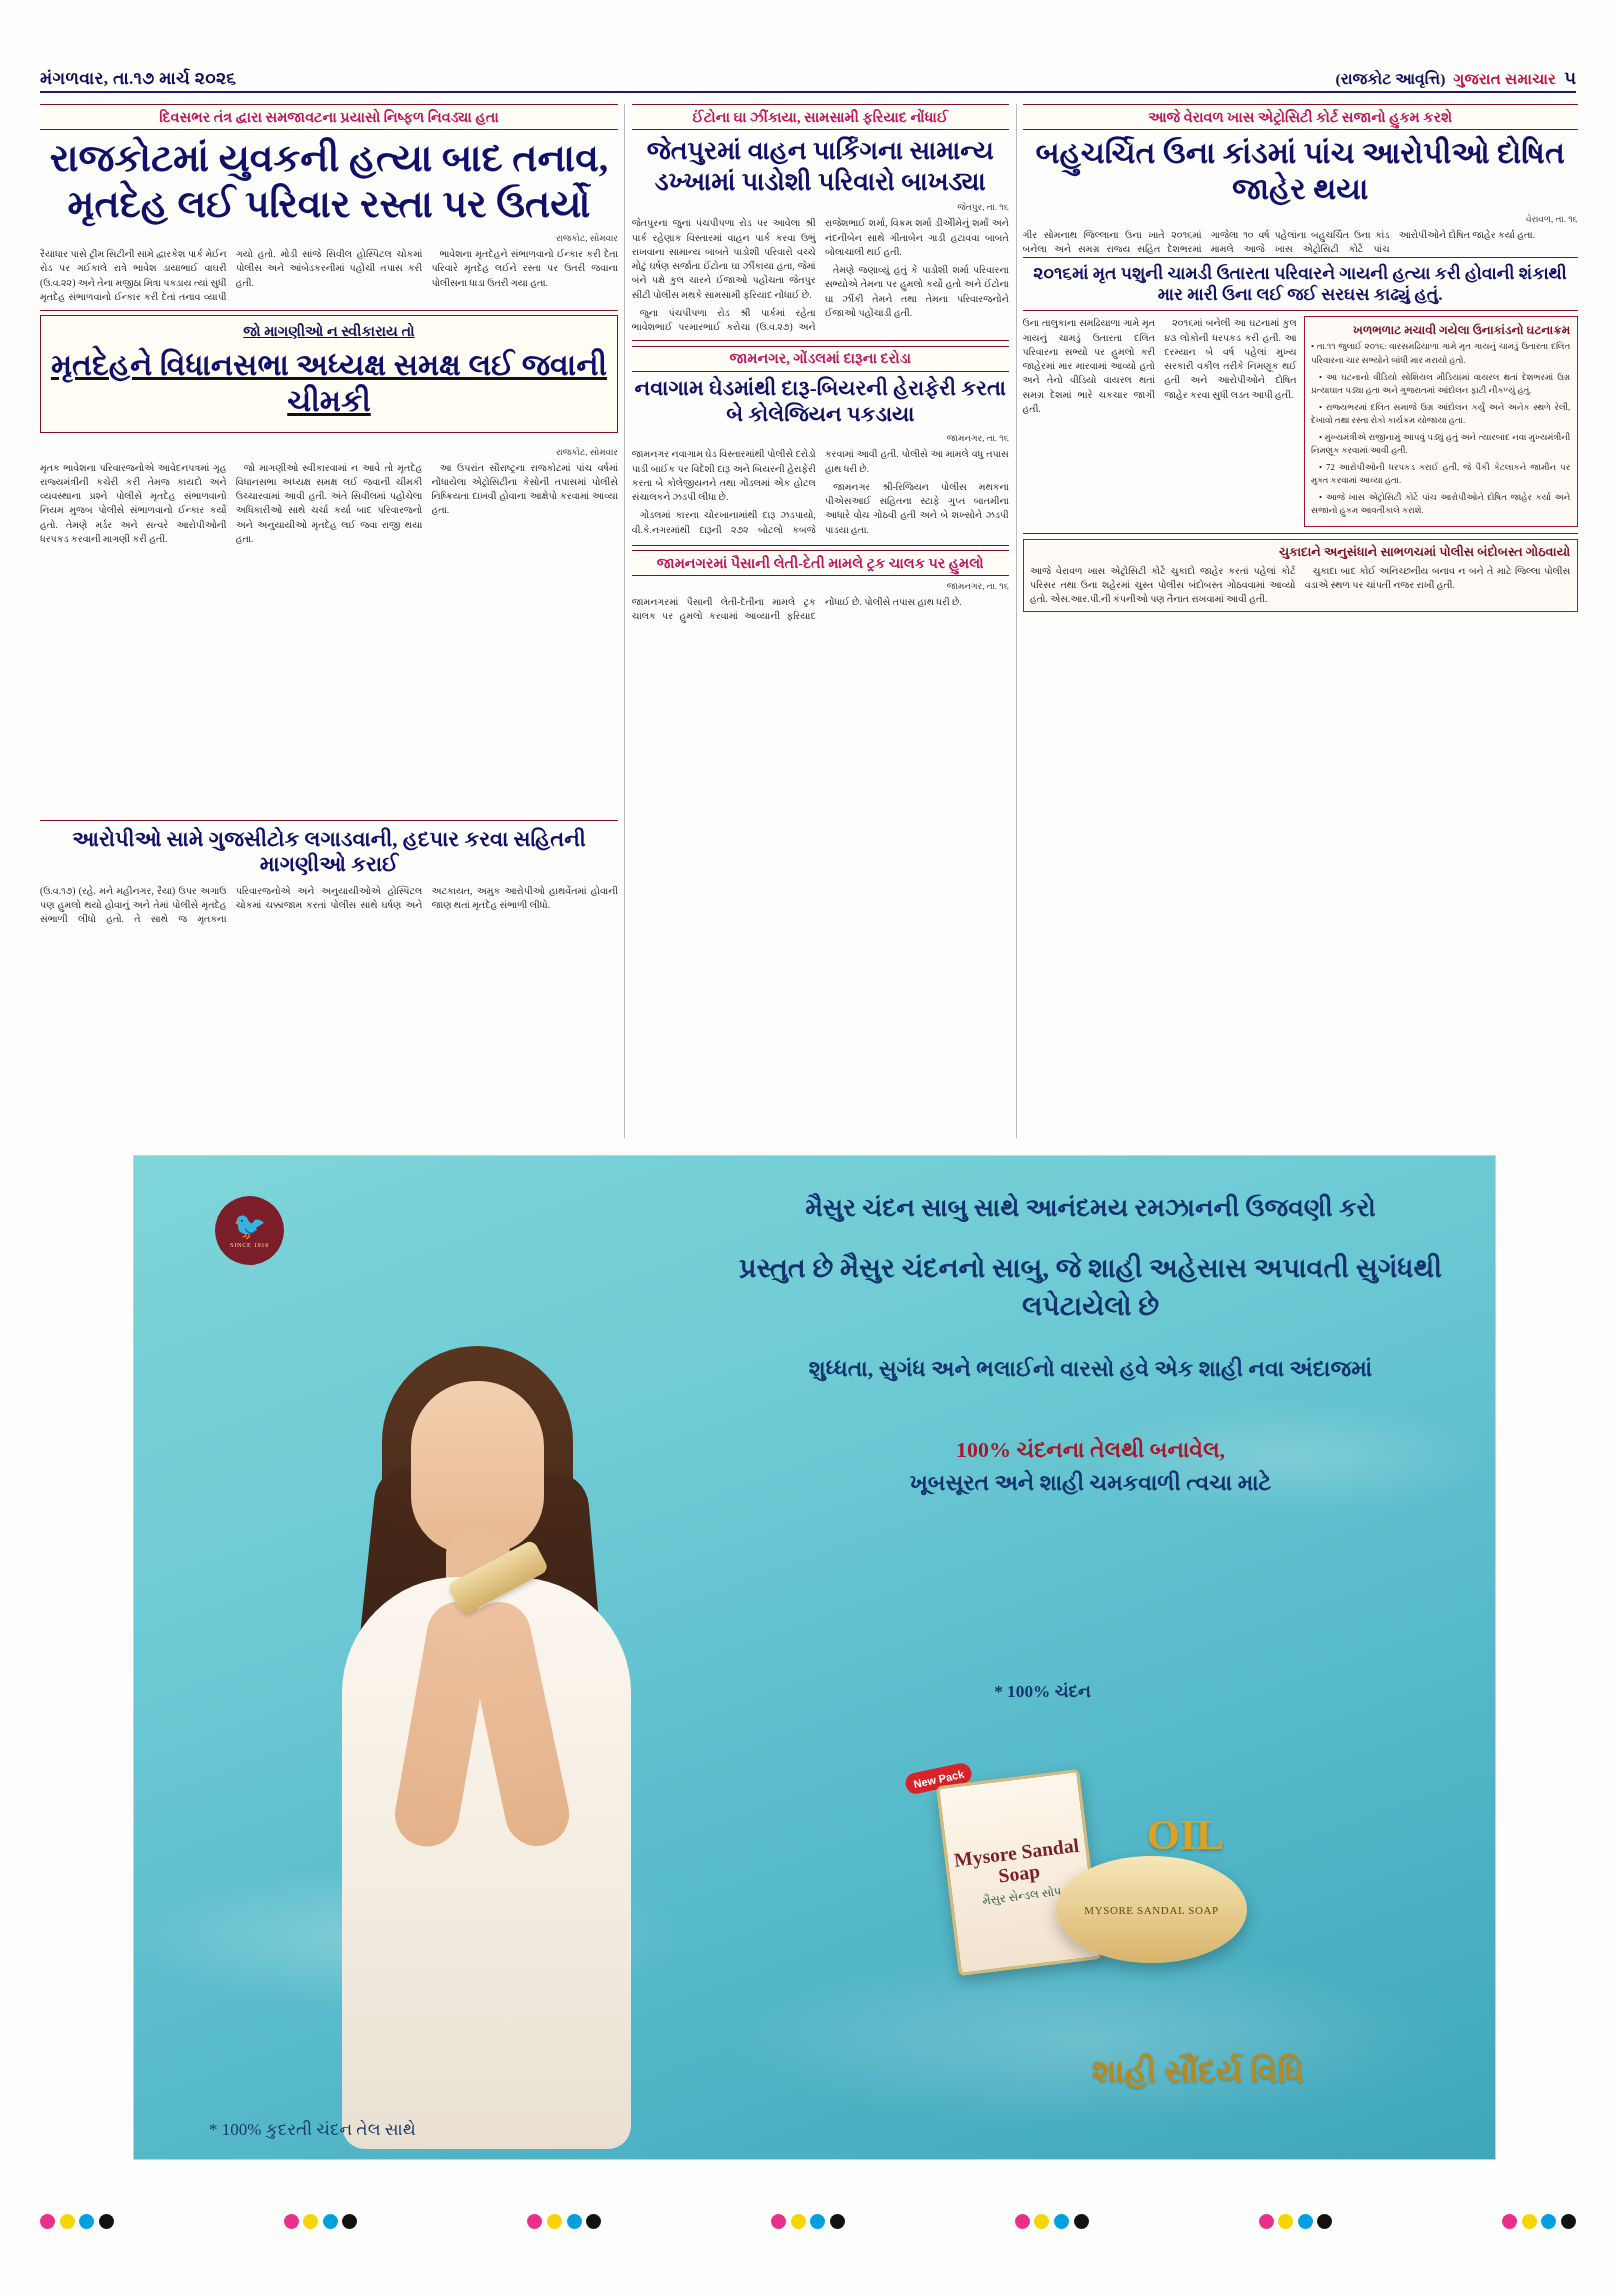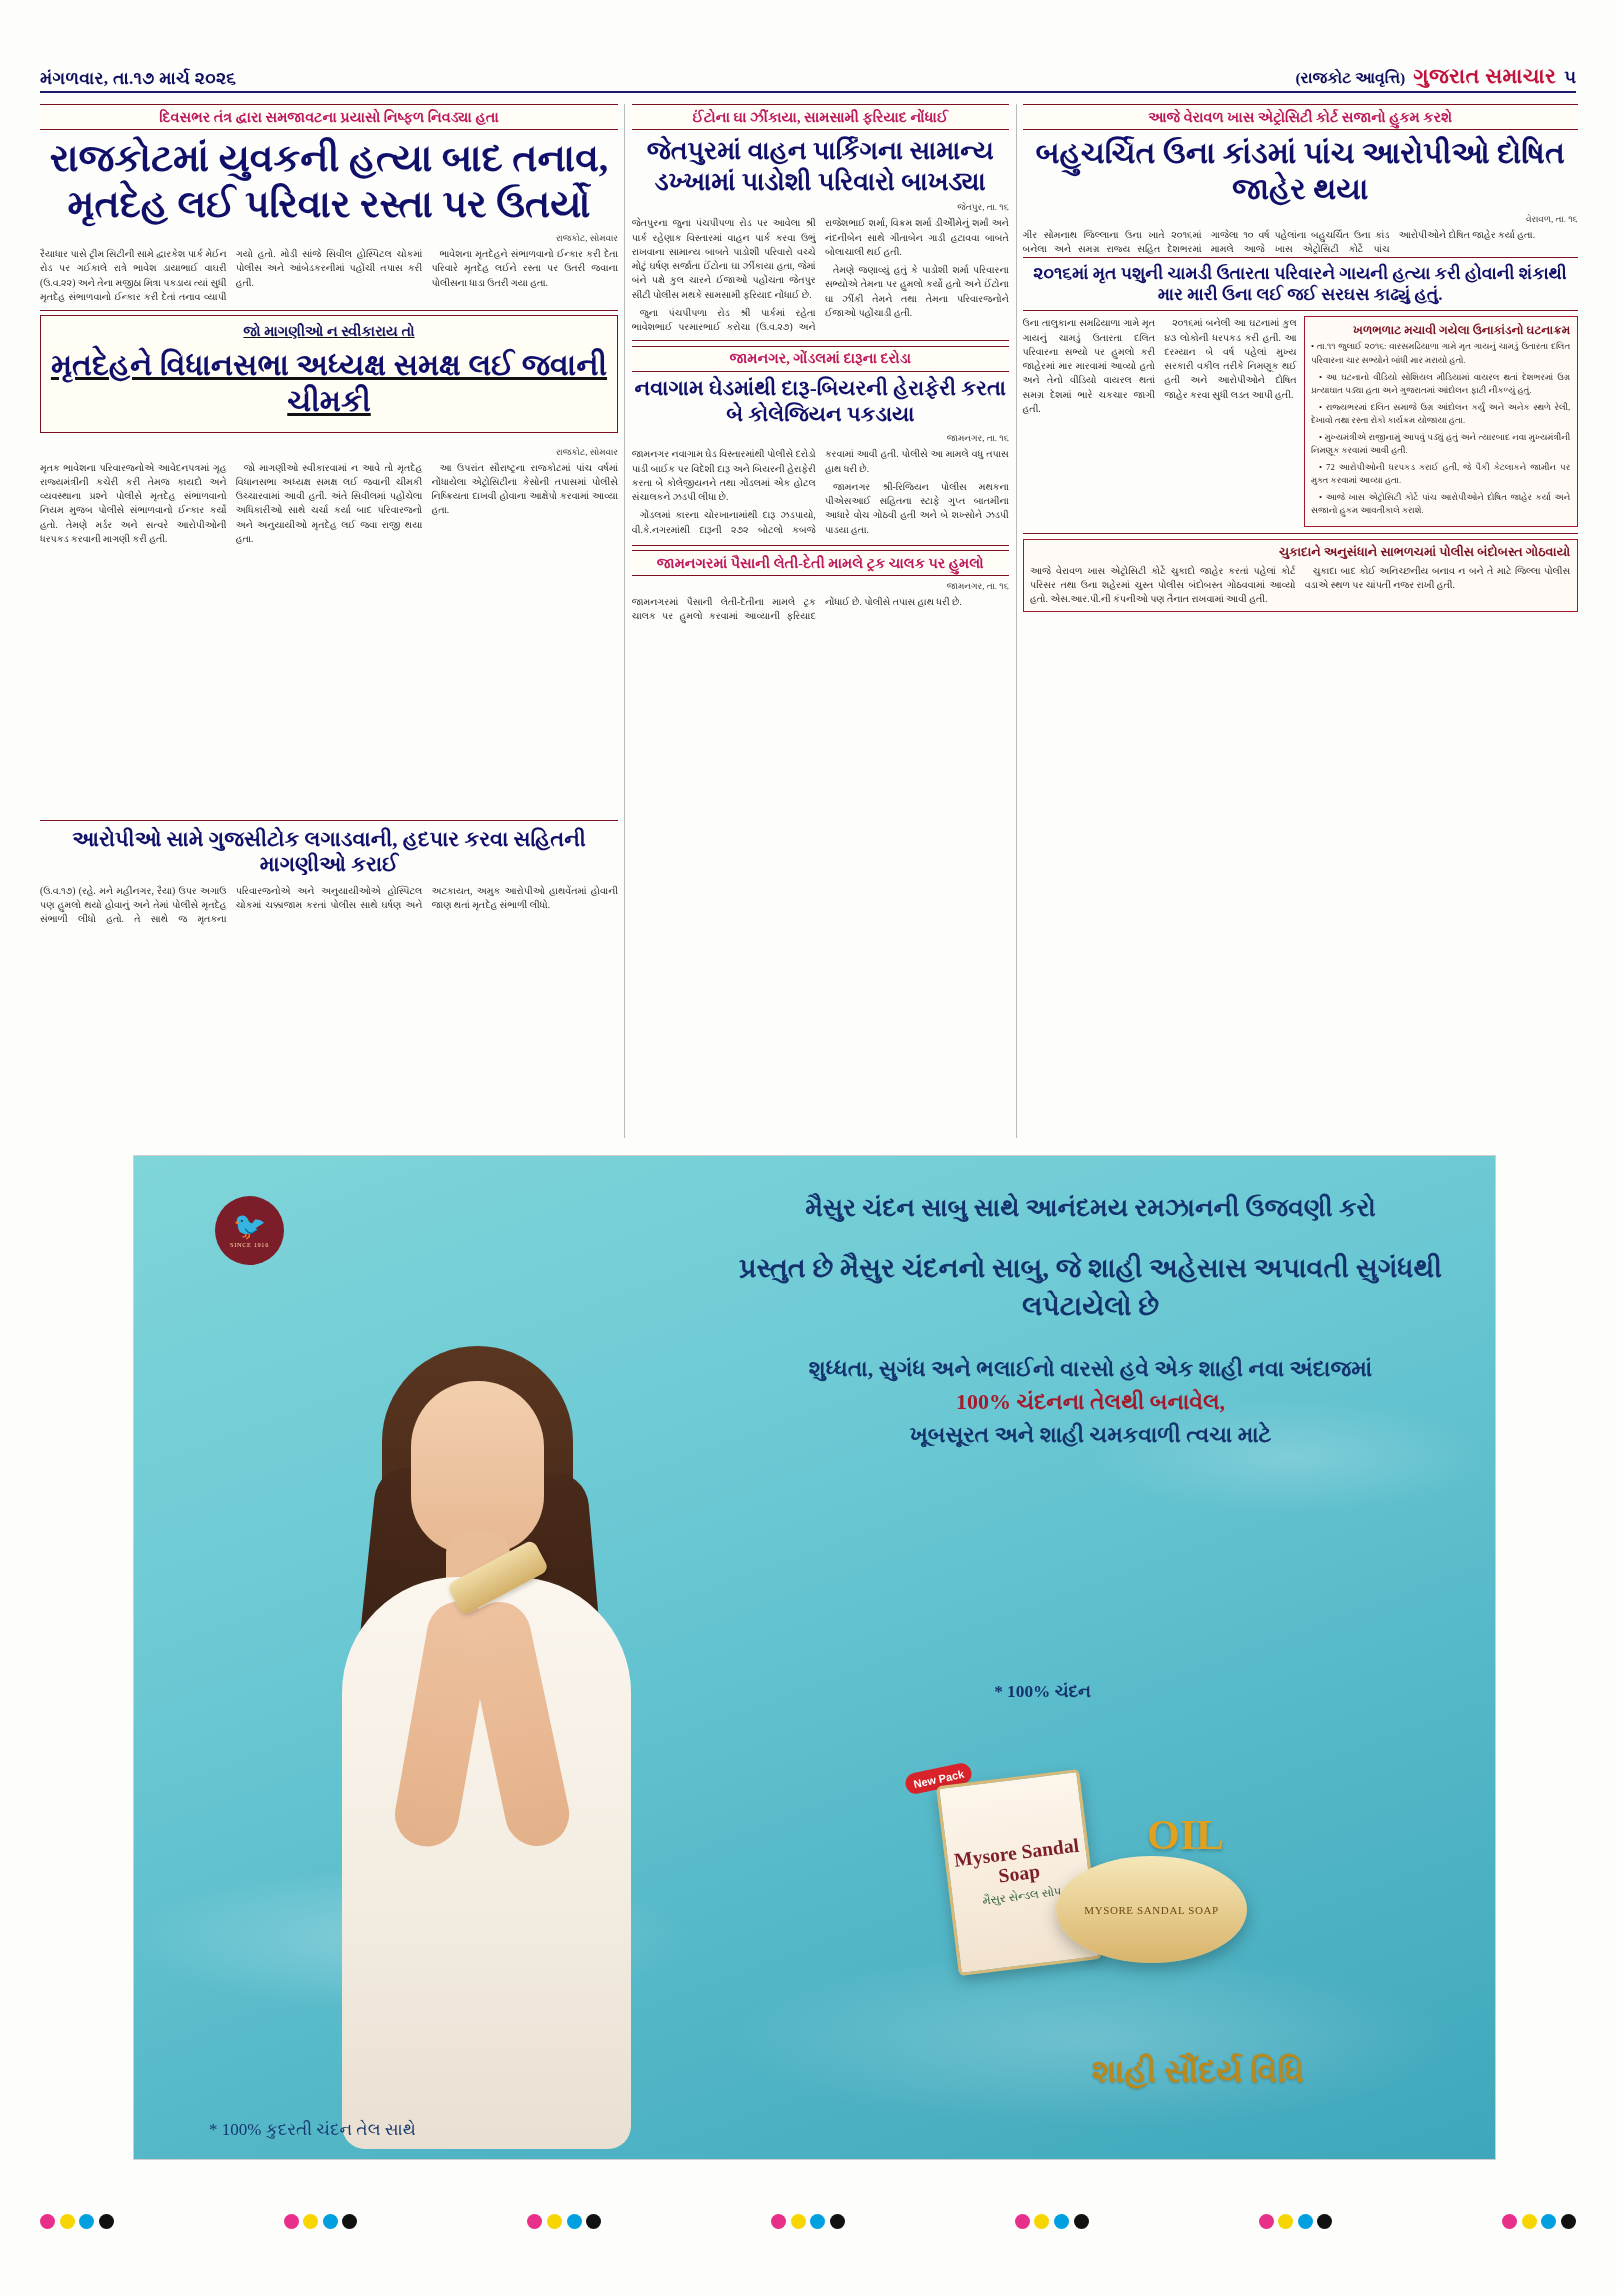--- a/index.html
+++ b/index.html
@@ -32,21 +32,21 @@
     font-family: "Liberation Serif", serif;
     font-size: 17.3px; font-weight: bold; color: #0e0e5e;
     letter-spacing: 0.3px;
   }
   .masthead .right {
     display: flex; align-items: baseline; gap: 8px;
     font-family: "Liberation Serif", serif;
   }
   .masthead .edition { font-size: 15.6px; color: #0e0e5e; font-weight: bold; }
   .masthead .paper-name {
-    font-size: 21px; font-weight: bold; color: #c0143c;
+    font-size: 15px; font-weight: bold; color: #c0143c;
     letter-spacing: 0.3px;
   }
   .masthead .pageno { font-size: 18px; font-weight: bold; color: #0e0e5e; }
 
   
   .newszone {
     position: absolute; left: 40px; top: 104px;
     width: 1536px; height: 1034px;
     display: grid;
     grid-template-columns: 578px 393px 555px;
@@ -140,21 +140,21 @@
 
   .ad-copy {
     position: absolute; right: 52px; top: 35px; width: 705px;
     text-align: center;
     font-family: "Liberation Serif", serif;
     color: #13326b;
   }
   .ad-copy .l1 { font-size: 25px; font-weight: bold; line-height:1.35; color:#14336e; }
   .ad-copy .l2 { margin-top: 25.4px; font-size: 27px; font-weight: bold; line-height:1.4; color:#14336e; }
   .ad-copy .l3 { margin-top: 26.6px; font-size: 22px; font-weight: bold; line-height:1.5; color:#14336e; }
-  .ad-copy .hi { color: #a4192c; }
+  .ad-copy .hi { color: #a4192c; margin-top: 48px; }
 
   
   .woman {
     position:absolute; left: 104px; top: 173px; width: 520px; height: 820px;
   }
   .woman .hair {
     position:absolute; left:144px; top:17.3px; width:191px; height:300px;
     background: linear-gradient(180deg,#5a3620,#3d2316);
     border-radius: 98px 98px 69px 69px;
   }

